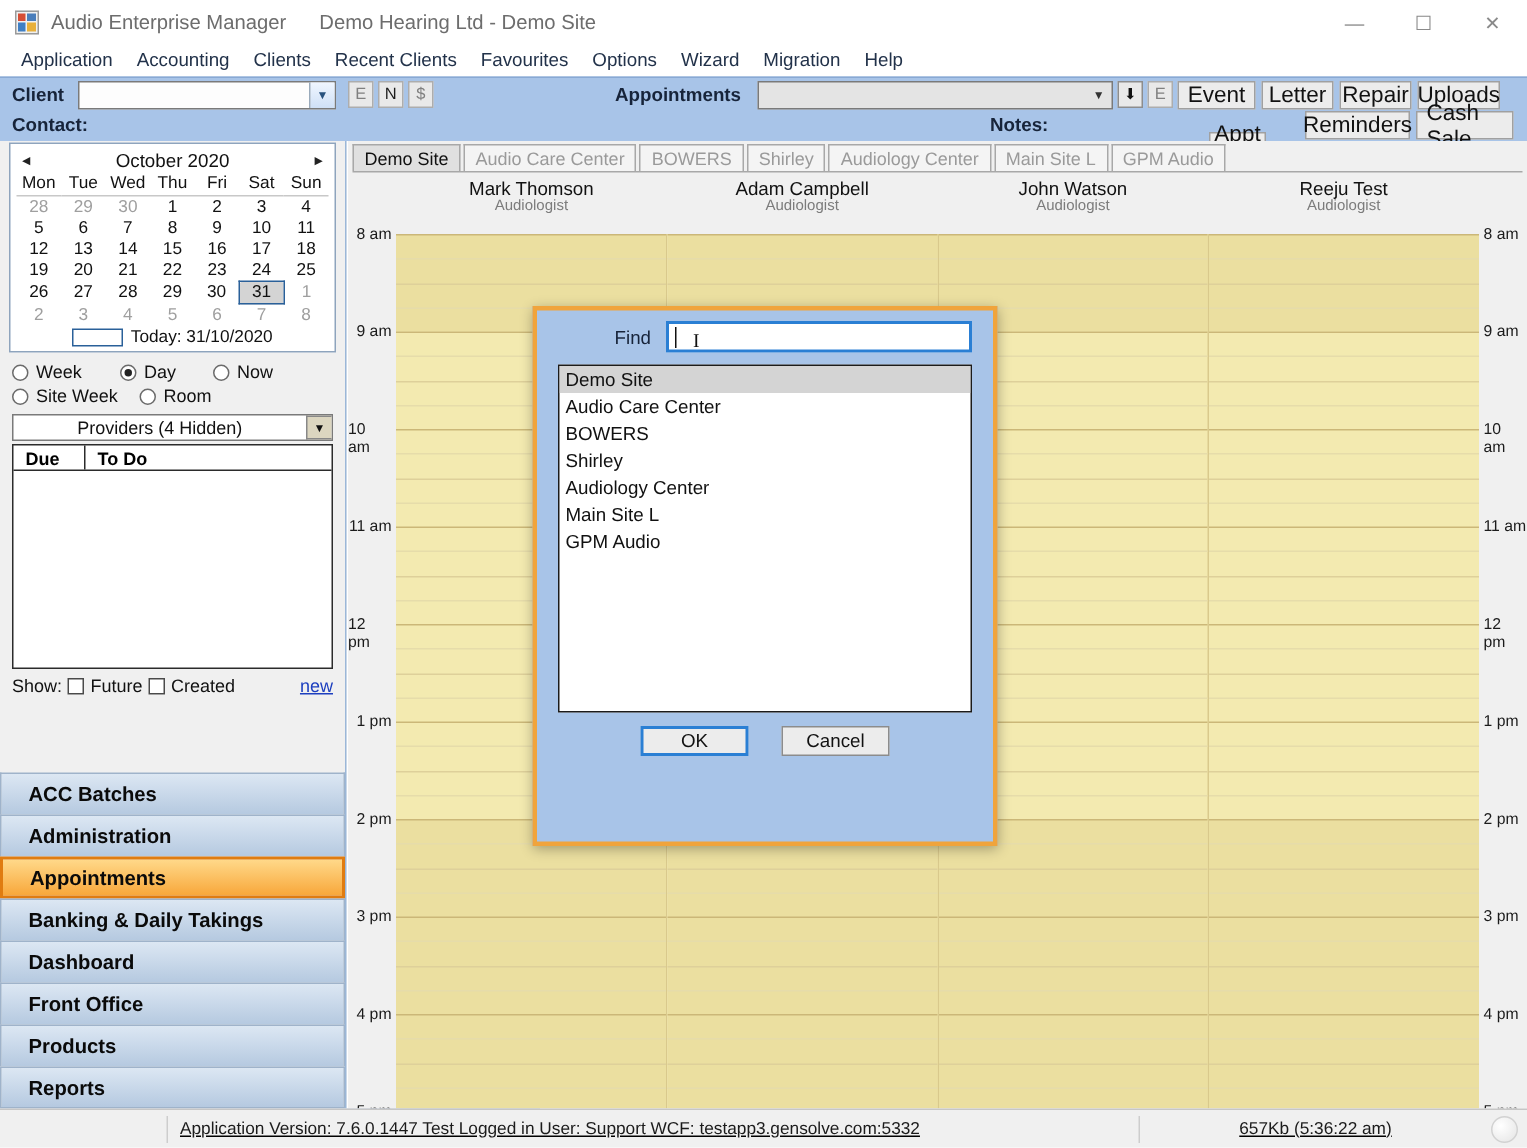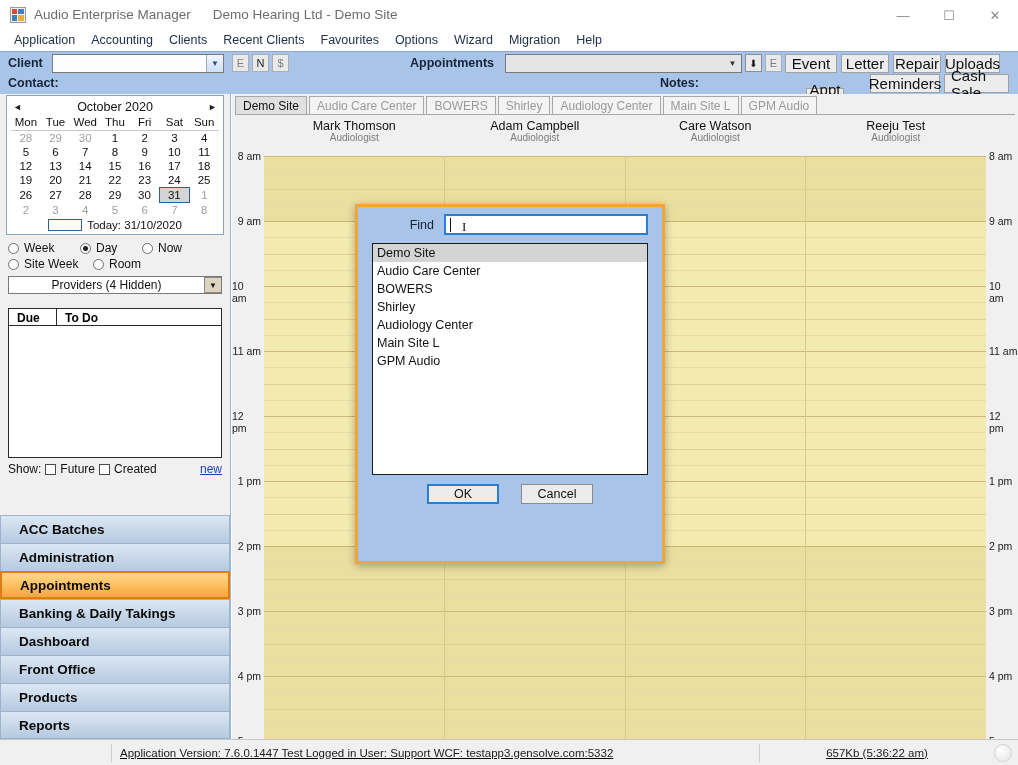--- a/index.html
+++ b/index.html
@@ -126,21 +126,21 @@
     display:flex; align-items:center; position:relative;
   }
   .provsel span { flex:1; text-align:center; font-size:12px; color:#111; }
   .provsel .ar {
     width:17px; height:16px; background:#dcd6c0; border:1px solid #888; border-right:none;
     display:flex; align-items:center; justify-content:center; font-size:8px; color:#111;
     margin-right:0px;
   }
 
   .todobox {
-    margin:14px 8px 0 8px; background:#fff; border:1px solid #2b2b2b; height:150px;
+    margin:2px 8px 0 8px; background:#fff; border:1px solid #2b2b2b; height:150px;
   }
   .todohead { display:flex; height:17px; border-bottom:1px solid #2b2b2b; }
   .todohead div {
     font-weight:bold; font-size:12px; color:#000; padding:1px 0 0 8px;
     display:flex; align-items:center;
   }
   .todohead div:first-child { width:48px; border-right:1px solid #2b2b2b; }
   .showrow {
     display:flex; align-items:center; margin:4px 8px 0 8px; font-size:12px; color:#111; gap:4px;
   }
@@ -469,21 +469,21 @@
     <div id="prov-cols" style="display:flex;flex:1;">
         <div class="provcol">
           <div class="nm">Mark Thomson</div>
           <div class="role">Audiologist</div>
         </div>
         <div class="provcol">
           <div class="nm">Adam  Campbell</div>
           <div class="role">Audiologist</div>
         </div>
         <div class="provcol">
-          <div class="nm">Care Watson</div>
+          <div class="nm">John Watson</div>
           <div class="role">Audiologist</div>
         </div>
         <div class="provcol">
           <div class="nm">Reeju Test</div>
           <div class="role">Audiologist</div>
         </div>
       </div>
     <div class="gut"></div>
   </div>
 

